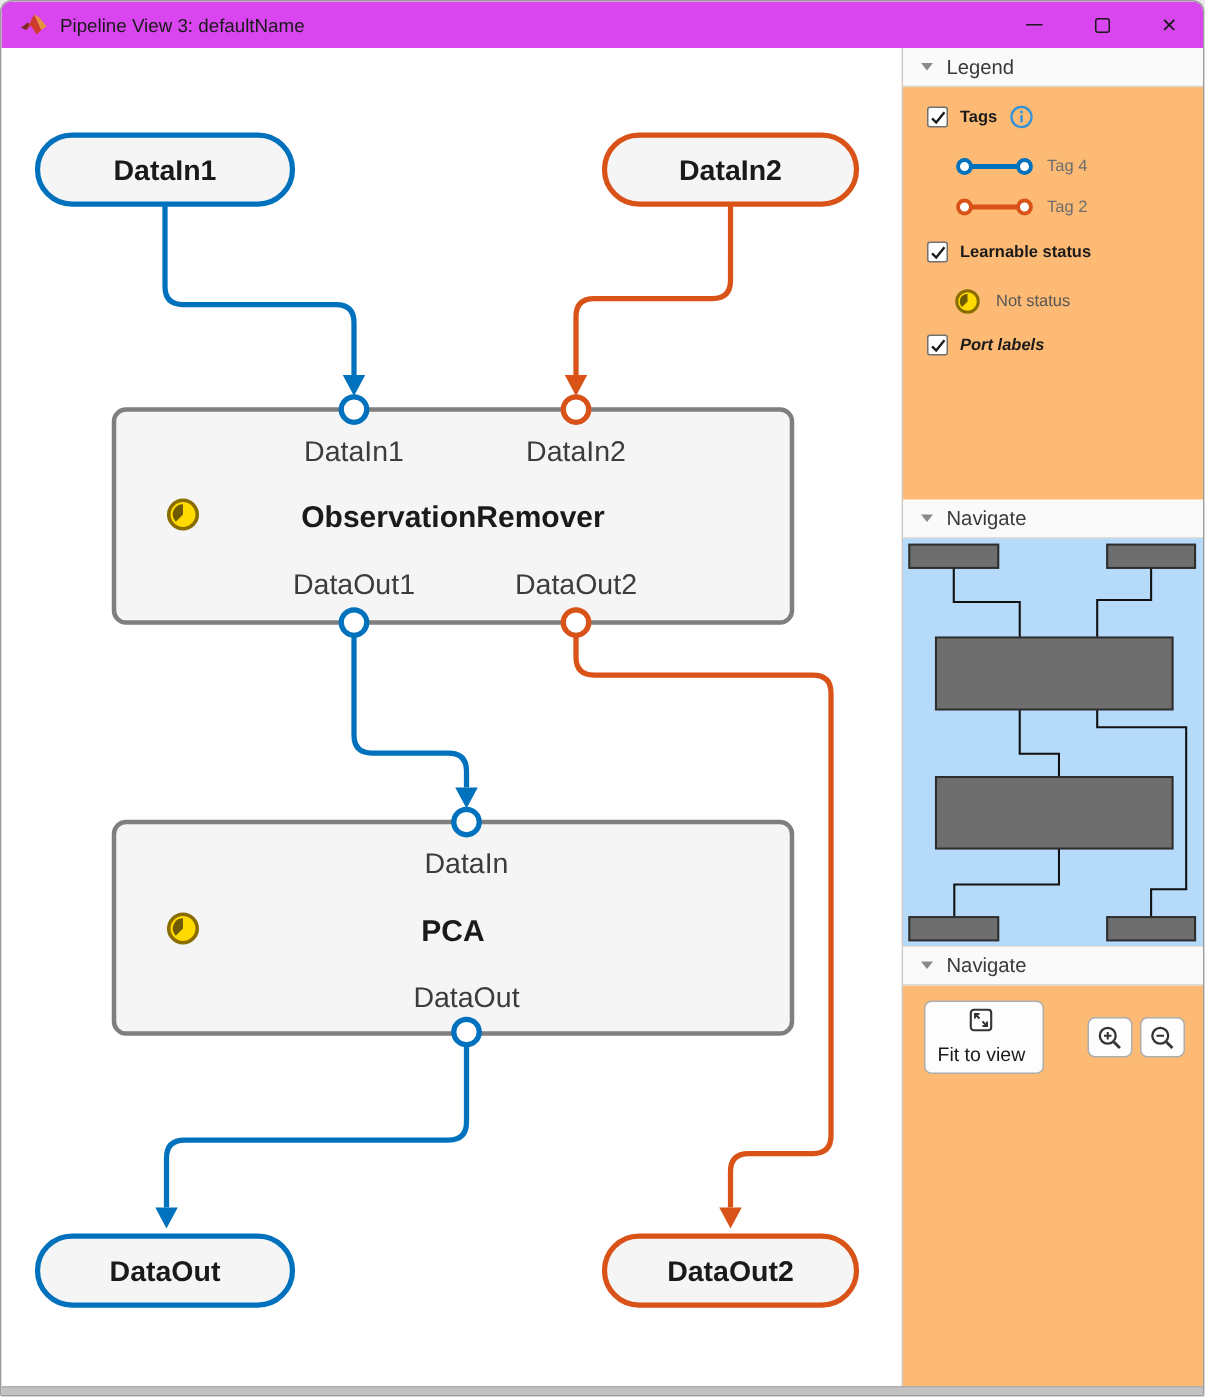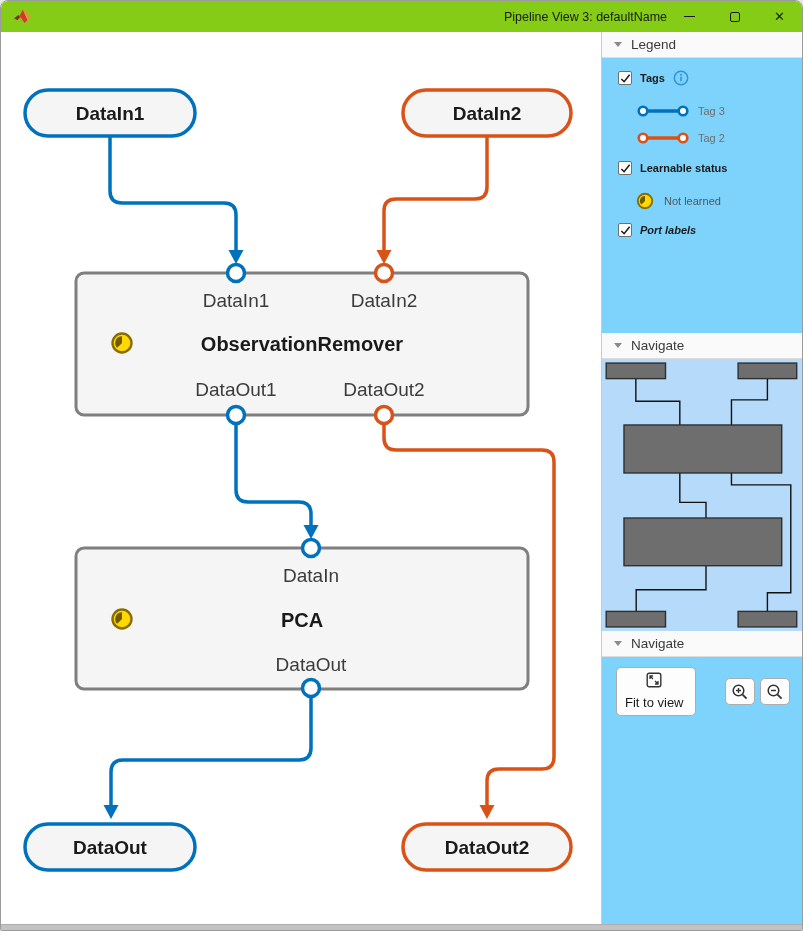--- a/index.html
+++ b/index.html
@@ -4,37 +4,37 @@
 <style>
   * { box-sizing: border-box; margin: 0; padding: 0; }
   html,body { font-family: "Liberation Sans", sans-serif; background:#e8e8e8; }
   .window {
     width: 803px; height: 931px; background:#ffffff;
     border:1px solid #9b9b9b; border-radius:8px 8px 2px 2px;
     display:flex; flex-direction:column; overflow:hidden; position:relative;
   }
   
   .titlebar {
-    height:31px; background:#84cc16; display:flex; align-items:center;
-    flex:0 0 31px; padding-left:13px; user-select:none;text-align:right;
+    height:31px; background:#d946ef; display:flex; align-items:center;
+    flex:0 0 31px; padding-left:13px; user-select:none;
   }
   .titlebar .app-icon { width:17px; height:15px; margin-right:9px; }
   .titlebar .title { font-size:12.5px; color:#1a1a1a; flex:1; }
   .win-controls { display:flex; height:100%; }
   .win-btn { width:45px; height:100%; display:flex; align-items:center; justify-content:center; cursor:default; }
   .glyph-min { width:11px; height:1px; background:#1a1a1a; }
   .glyph-max { width:10px; height:10px; border:1.1px solid #1a1a1a; border-radius:2px; }
   .glyph-close { font-size:13px; color:#1a1a1a; line-height:1; }
   
   .main { flex:1; display:flex; min-height:0; }
   .canvas { width:600px; position:relative; background:#ffffff; }
   .canvas svg { display:block; }
   .diagram-text { font-family:"Liberation Sans", sans-serif; }
   
-  .sidebar { flex:1; border-left:1px solid #c9c9c9; background:#7dd3fc; display:flex; flex-direction:column; overflow:hidden; }
+  .sidebar { flex:1; border-left:1px solid #c9c9c9; background:#fdba74; display:flex; flex-direction:column; overflow:hidden; }
   .sect-header {
     height:26px; flex:0 0 26px; background:#fafafa; border-bottom:1px solid #dcdcdc;
     display:flex; align-items:center; gap:9px; padding:0 0 0 12px;
     font-size:13.5px; color:#3a3a3a; cursor:default;
   }
   .tri-down { width:0; height:0; border-left:4.5px solid transparent; border-right:4.5px solid transparent; border-top:5px solid #8a8a8a; }
   .legend-body { height:275px; flex:0 0 275px; padding:12px 10px 0 16px; font-size:11px; }
   .leg-row { display:flex; align-items:center; gap:8px; margin-bottom:13px; }
   .leg-row.indent { margin-left:18px; }
   .bold-label { font-weight:bold; color:#1a1a1a; }
@@ -164,21 +164,21 @@
             <rect x="7.2" y="6.6" width="1.6" height="5" rx="0.8" fill="#2f92da"></rect>
           </svg>
         </div>
 
         <div class="leg-row indent" style="margin-top:18px;">
           <svg width="54" height="14" viewBox="0 0 54 14">
             <line x1="7" y1="7" x2="47" y2="7" stroke="#0072BD" stroke-width="3.4"></line>
             <circle cx="7" cy="7" r="4.3" fill="#fff" stroke="#0072BD" stroke-width="2.6"></circle>
             <circle cx="47" cy="7" r="4.3" fill="#fff" stroke="#0072BD" stroke-width="2.6"></circle>
           </svg>
-          <span class="dim-label">Tag 3</span>
+          <span class="dim-label">Tag 4</span>
         </div>
 
         <div class="leg-row indent" style="">
           <svg width="54" height="14" viewBox="0 0 54 14">
             <line x1="7" y1="7" x2="47" y2="7" stroke="#D95319" stroke-width="3.4"></line>
             <circle cx="7" cy="7" r="4.3" fill="#fff" stroke="#D95319" stroke-width="2.6"></circle>
             <circle cx="47" cy="7" r="4.3" fill="#fff" stroke="#D95319" stroke-width="2.6"></circle>
           </svg>
           <span class="dim-label">Tag 2</span>
         </div>
@@ -190,21 +190,21 @@
               </svg>
           </div>
           <span class="bold-label">Learnable status</span>
         </div>
 
         <div class="leg-row indent" style="margin-top:17px; gap:10px;">
           <svg width="18" height="18" viewBox="-10 -10 20 20">
             <circle r="8" fill="#FFD900" stroke="#8A6D00" stroke-width="2.2"></circle>
             <path d="M0,0 L0,-5.6 A5.6,5.6 0 0 0 -4,4 Z" fill="#6F5A00"></path>
           </svg>
-          <span class="dim-label" style="color:#555;">Not learned</span>
+          <span class="dim-label" style="color:#555;">Not status</span>
         </div>
 
         <div class="leg-row" style="margin-top:12px;font-style:italic;">
           <div class="checkbox">
             <svg width="11" height="11" viewBox="0 0 12 12">
                 <polyline points="1.5,6.5 4.5,9.5 10.5,2" fill="none" stroke="#1a1a1a" stroke-width="1.7"></polyline>
               </svg>
           </div>
           <span class="bold-label">Port labels</span>
         </div>

